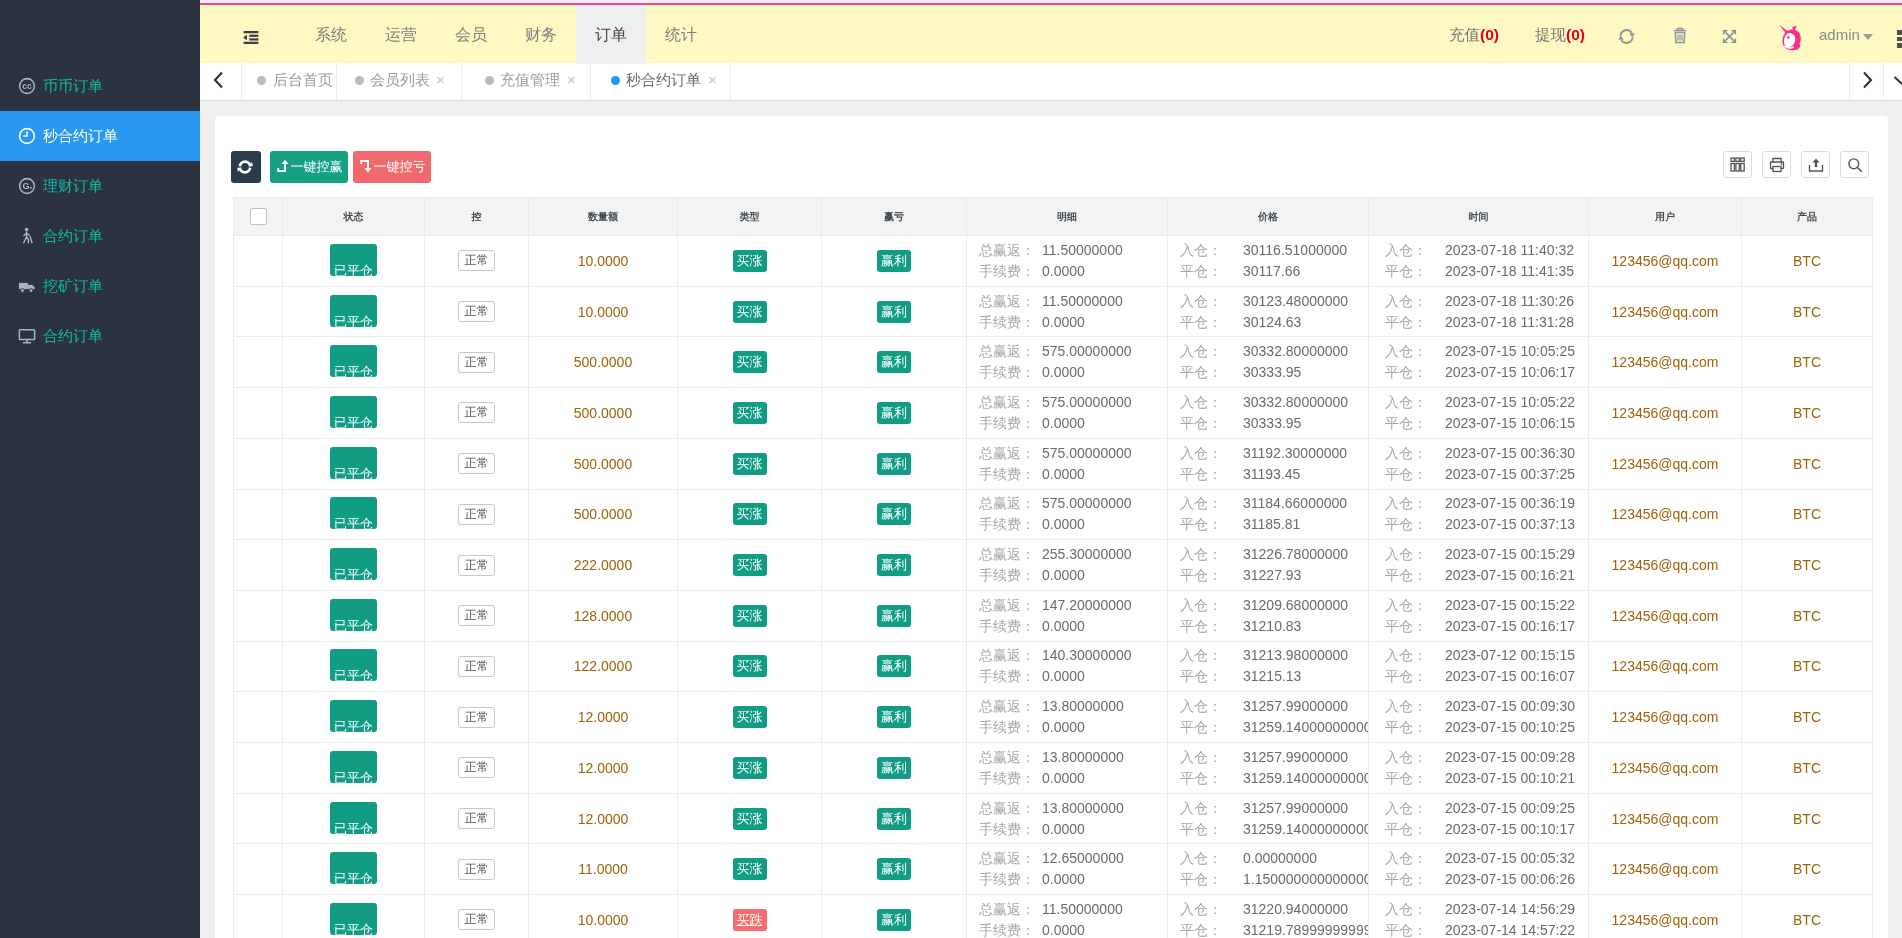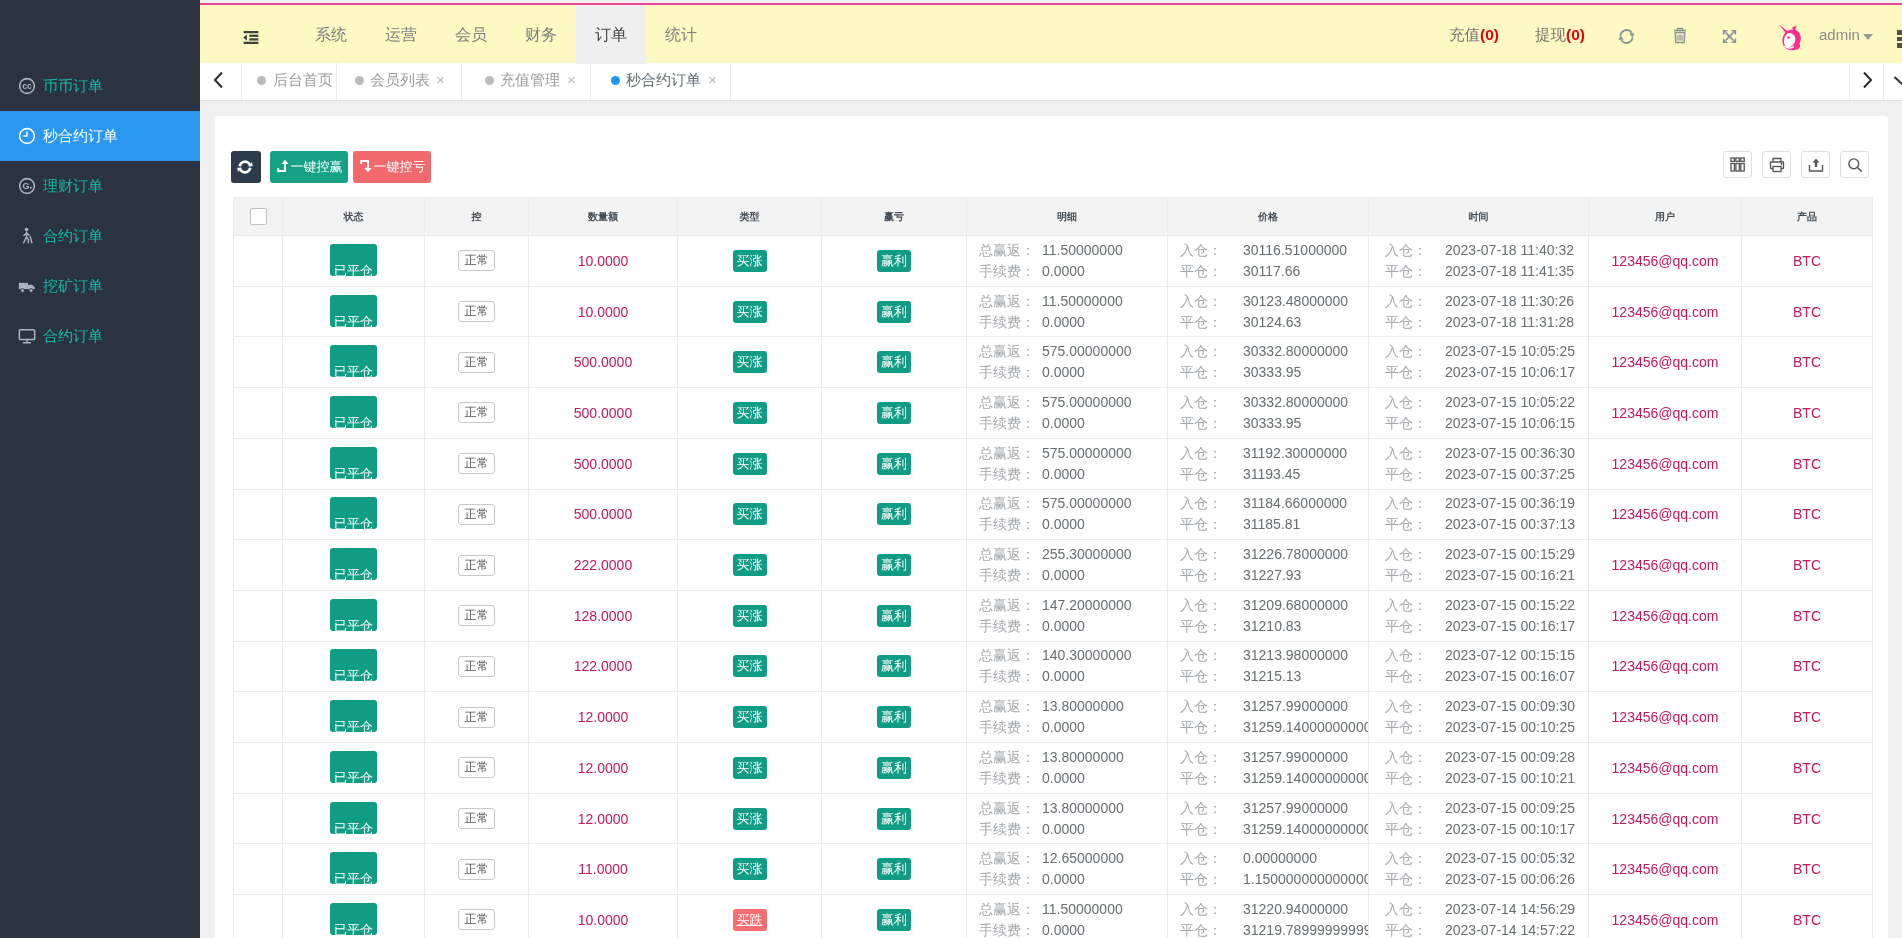--- a/index.html
+++ b/index.html
@@ -65,21 +65,21 @@
 th, td { border:1px solid #ebebeb; text-align:center; vertical-align:middle; overflow:hidden; }
 thead tr { height:38px; }
 th { height:38px; background:#f3f3f3; font-size:10px; font-weight:bold; color:#454e57; }
 td { height:50.71px; font-size:14px; color:#5a646e; }
 tbody tr { height:50.71px; }
 .cb { width:17px; height:17px; background:#fff; border:1px solid #c0c0c0; border-radius:2px; margin:0 auto; }
 .bg { display:inline-block; height:22px; line-height:22px; padding:0 4px; border-radius:3px; background:#119c84; color:#fff; font-size:13px; }
 .bg.w3 { padding:16px 4px; }
 .bg.red { background:#f56d6e;text-decoration:underline; }
 .nrm { display:inline-block; width:37px; height:21px; line-height:19px; border:1px solid #c8c8c8; border-radius:3px; background:#fff; color:#555; font-size:12px; }
-.num { font-size:14px; color:#be185d; }
+.num { font-size:14px; color:#a16207; }
 td.det { text-align:left; padding-left:12px; }
 td.det div { height:21px; line-height:21px; white-space:nowrap; }
 .lab { display:inline-block; width:63px; font-size:14px; color:#a3a7ab; }
 .lab2 { display:inline-block; width:60px; font-size:14px; color:#a3a7ab; }
 td.tim { padding-left:16px; }
 .val { font-size:14px; color:#666c72; }
 .val.clip { display:inline-block; max-width:126px; overflow:hidden; vertical-align:top; }
 </style>
 </head>
 <body>

